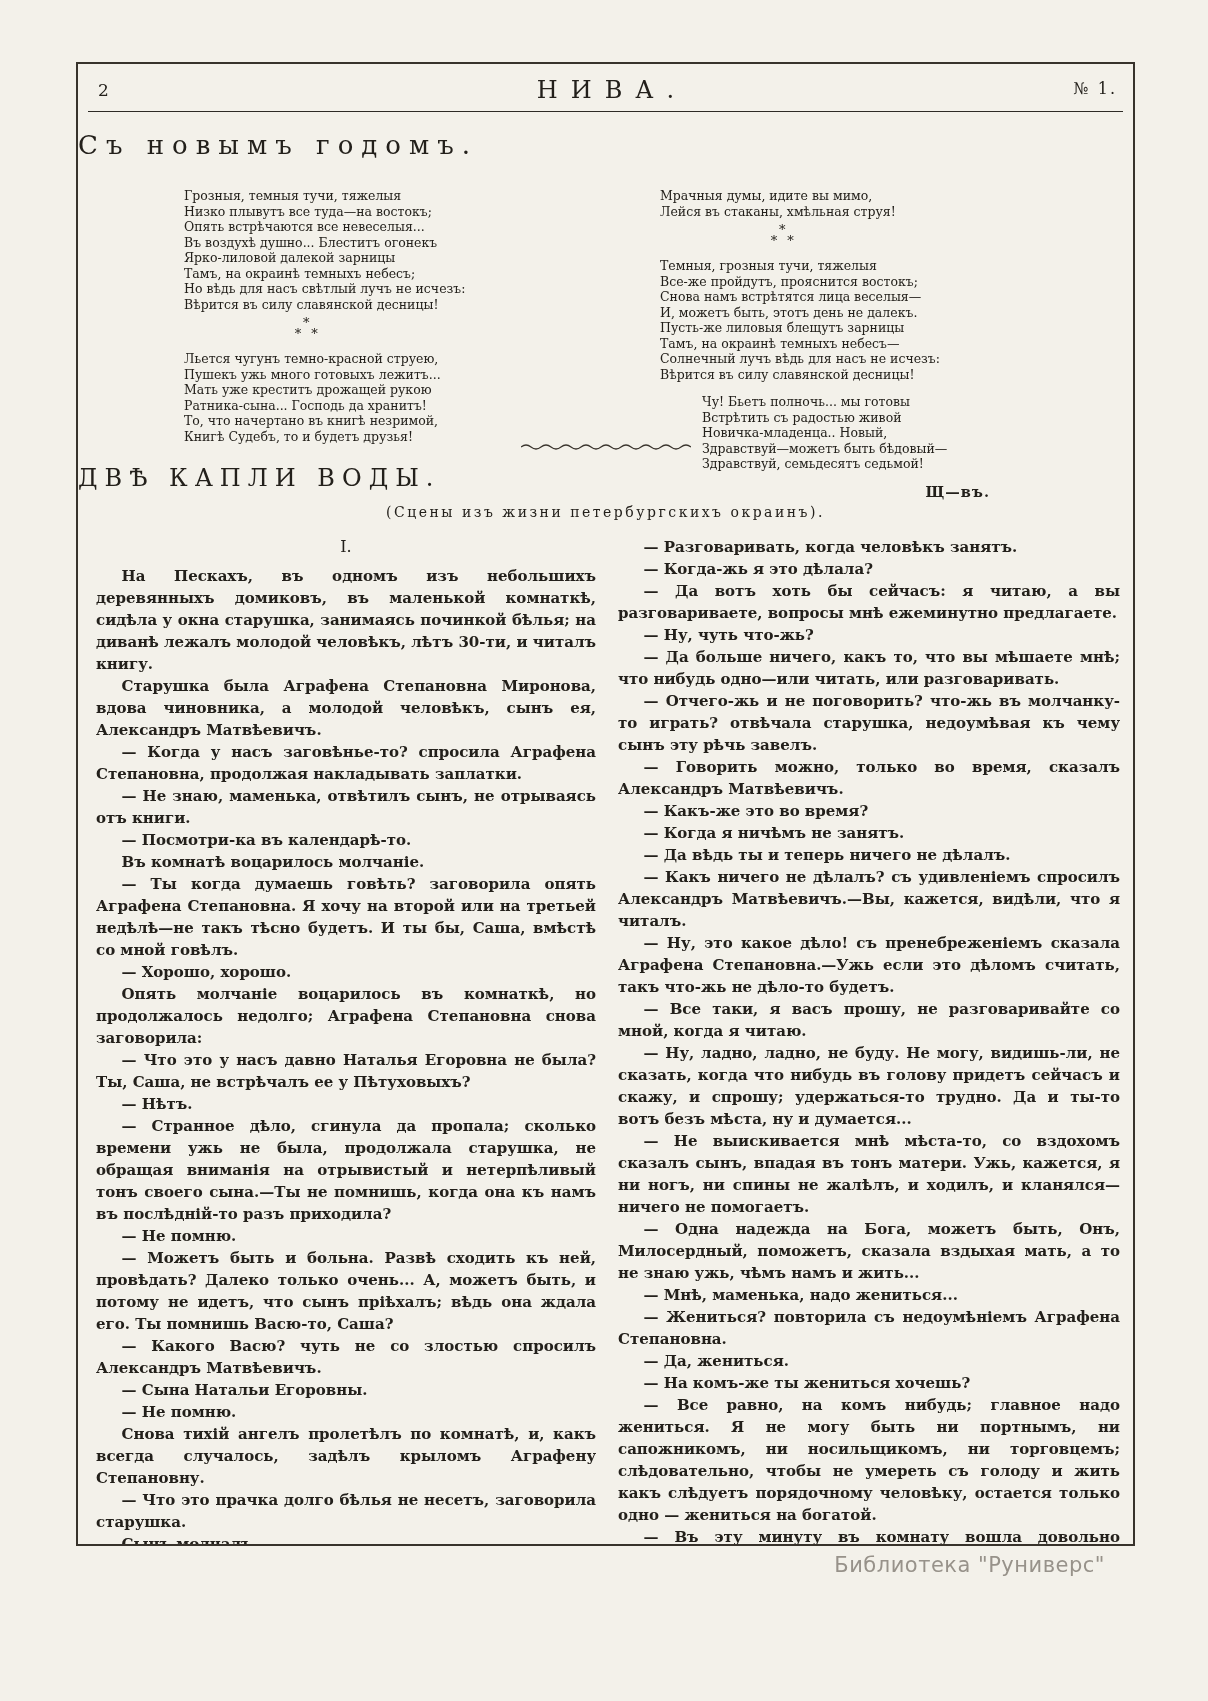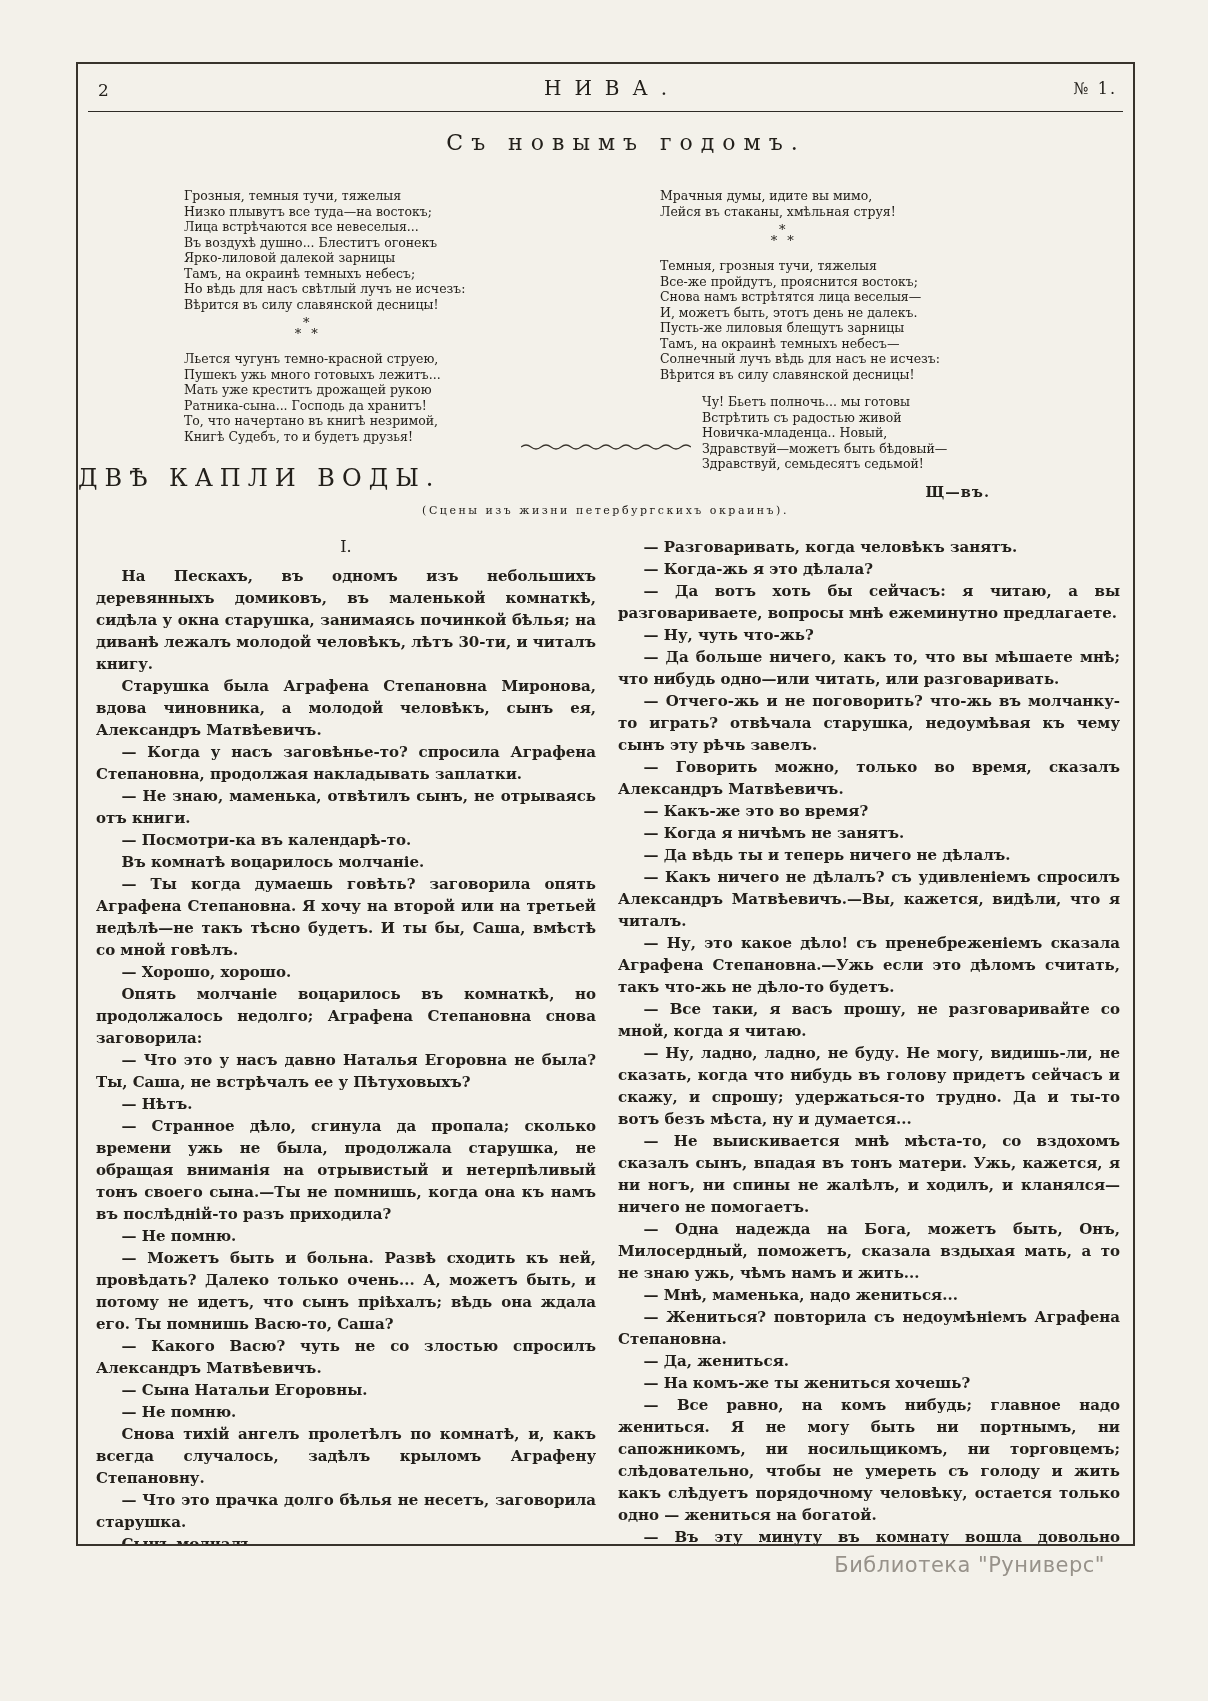--- a/index.html
+++ b/index.html
@@ -8,42 +8,42 @@
     background:#f3f1ea;color:#23201b;
     font-family:"DejaVu Serif","Liberation Serif",serif;
   }
   .frame{
     position:absolute;left:76px;top:62px;width:1059px;height:1484px;
     border:2px solid #38332c;box-sizing:border-box;overflow:hidden;
   }
   
   .hdr-pagenum{position:absolute;left:20px;top:16px;font-size:17px;}
   .hdr-masthead{position:absolute;left:0;right:0;top:12px;text-align:center;
-    font-size:20px;letter-spacing:13px;text-indent:13px;}
+    font-size:24px;letter-spacing:13px;text-indent:13px;}
   .hdr-issue{position:absolute;right:16px;top:15px;font-size:16px;letter-spacing:2px;}
   .header-rule{position:absolute;left:10px;right:10px;top:47px;border-top:1.5px solid #2e2b26;}
   
-  .poem-title{position:absolute;left:0;right:0;top:66px;text-align:center;
-    font-size:22px;letter-spacing:8px;padding-left:41px;}
+  .poem-title{position:absolute;left:0;right:0;top:66px;text-align:left;
+    font-size:26px;letter-spacing:8px;}
   .poem-col{position:absolute;top:112px;font-size:12.5px;line-height:15.5px;}
   .poem-col.left{left:106px;width:330px;}
   .poem-col.right{left:582px;width:330px;}
   .stanza{margin:12px 0 2px 0;}
   .stanza.indent{padding-left:42px;}
   .stanza-sep{text-align:center;width:75%;margin:5px 0 5px 0;line-height:11px;
     font-size:13px;letter-spacing:3px;}
   .signature{text-align:right;margin-top:12px;font-size:14.5px;font-weight:bold;
     letter-spacing:1px;padding-right:0;}
   
   .divider{position:absolute;left:0;right:0;top:372px;text-align:center;}
   
   .story-title{position:absolute;left:0;right:0;top:400px;text-align:left;
     font-size:24px;letter-spacing:7px;}
   .story-subtitle{position:absolute;left:0;right:0;top:440px;text-align:center;
-    font-size:11px;letter-spacing:2.5px;}
+    font-size:14px;letter-spacing:2.5px;}
   .story-col{position:absolute;top:472px;font-size:15px;line-height:22px;
     text-align:justify;}
   .story-col.left{left:18px;width:500px;}
   .story-col.right{left:540px;width:502px;}
   .chapter{text-align:center;font-size:16px;margin:0 0 7px 0;}
   .para{margin:0;text-indent:1.7em;font-weight:bold;}
   
   .watermark{position:absolute;right:103px;top:1553px;
     font-family:"DejaVu Sans","Liberation Sans",sans-serif;
     font-size:21px;color:#97928a;letter-spacing:0.5px;}
@@ -58,21 +58,21 @@
   <div class="hdr-issue">№ 1.</div>
   <div class="header-rule"></div>
 
   <div class="poem-title">Съ новымъ годомъ.</div>
 
   <div class="poem-col left">
     <div>
         <div class="stanza">
           <div class="poem-line">Грозныя, темныя тучи, тяжелыя</div>
           <div class="poem-line">Низко плывутъ все туда—на востокъ;</div>
-          <div class="poem-line">Лица встрѣчаются все невеселыя...</div>
+          <div class="poem-line">Опять встрѣчаются все невеселыя...</div>
           <div class="poem-line">Въ воздухѣ душно... Блеститъ огонекъ</div>
           <div class="poem-line">Ярко-лиловой далекой зарницы</div>
           <div class="poem-line">Тамъ, на окраинѣ темныхъ небесъ;</div>
           <div class="poem-line">Но вѣдь для насъ свѣтлый лучъ не исчезъ:</div>
           <div class="poem-line">Вѣрится въ силу славянской десницы!</div>
         </div>
         <div class="stanza-sep">
           <div>*</div>
           <div>*  *</div>
         </div>

